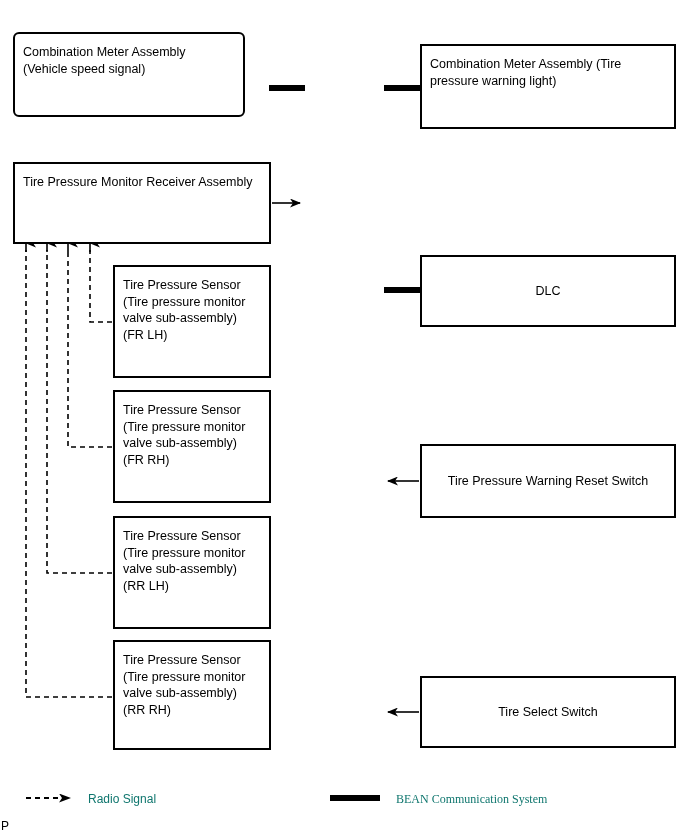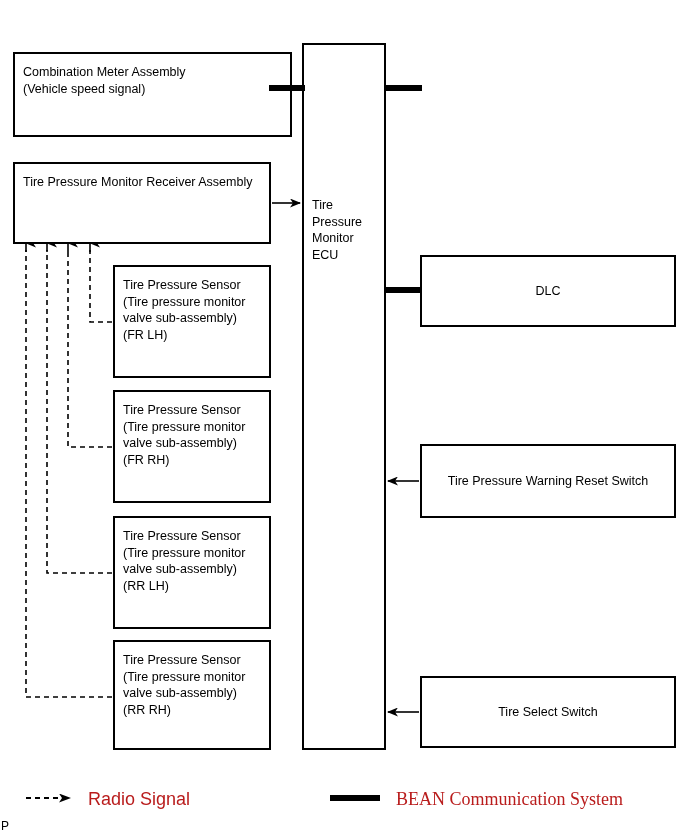--- a/index.html
+++ b/index.html
@@ -56,23 +56,23 @@
     width: 690px;
     height: 835px;
     z-index: 3;
     pointer-events: none;
   }
   svg.overlay-top {
     z-index: 12;
   }
   .legend-text {
     position: absolute;
-    font-size: 18px;
+    font-size: 12px;
     line-height: 16px;
-    color: #b91c1c;
+    color: #0f766e;
     white-space: nowrap;
   }
   .legend-bean {
     position: absolute;
     background: #000000;
     height: 6px;
     width: 50px;
   }
   .corner-mark {
     position: absolute;
@@ -129,21 +129,21 @@
 
     <g>
       <line x1="419" y1="712" x2="388" y2="712" stroke="#000" stroke-width="1.6" marker-end="url(#arrow-left)"></line>
     </g>
   </svg>
 
   <div class="bean" style="left:269px; top:85px; width:36px;"></div>
   <div class="bean" style="left:384px; top:85px; width:38px;"></div>
   <div class="bean" style="left:384px; top:287px; width:38px;"></div>
 
-  <div class="box" style="left:13px; top:52px; width:279px; height:85px;">
+  <div class="box" style="left:13px; top:32px; width:232px; height:85px;border-radius:6px;">
     <div class="box-label lbl-tl">Combination Meter Assembly
 (Vehicle speed signal)</div>
   </div>
 
   <div class="box" style="left:13px; top:162px; width:258px; height:82px;text-decoration:underline;">
     <div class="box-label lbl-tl">Tire Pressure Monitor Receiver Assembly</div>
   </div>
 
   <div class="box" style="left:113px; top:265px; width:158px; height:113px;">
     <div class="box-label lbl-tl">Tire Pressure Sensor
@@ -166,27 +166,25 @@
 (RR LH)</div>
   </div>
 
   <div class="box" style="left:113px; top:640px; width:158px; height:110px;">
     <div class="box-label lbl-tl">Tire Pressure Sensor
 (Tire pressure monitor
 valve sub-assembly)
 (RR RH)</div>
   </div>
 
-  <div class="box" style="left:302px; top:43px; width:84px; height:707px;">
-    <div class="box-label" style="left:8px; top:152px;">Tire
-Pressure
-Monitor
-ECU</div>
-  </div>
-
+
+  <div class="box" style="left:420px; top:44px; width:256px; height:85px;">
+    <div class="box-label lbl-tl">Combination Meter Assembly (Tire
+pressure warning light)</div>
+  </div>
 
   <div class="box" style="left:420px; top:255px; width:256px; height:72px;">
     <div class="box-label lbl-center">DLC</div>
   </div>
 
   <div class="box" style="left:420px; top:444px; width:256px; height:74px;">
     <div class="box-label lbl-center">Tire Pressure Warning Reset Switch</div>
   </div>
 
   <div class="box" style="left:420px; top:676px; width:256px; height:72px;">

